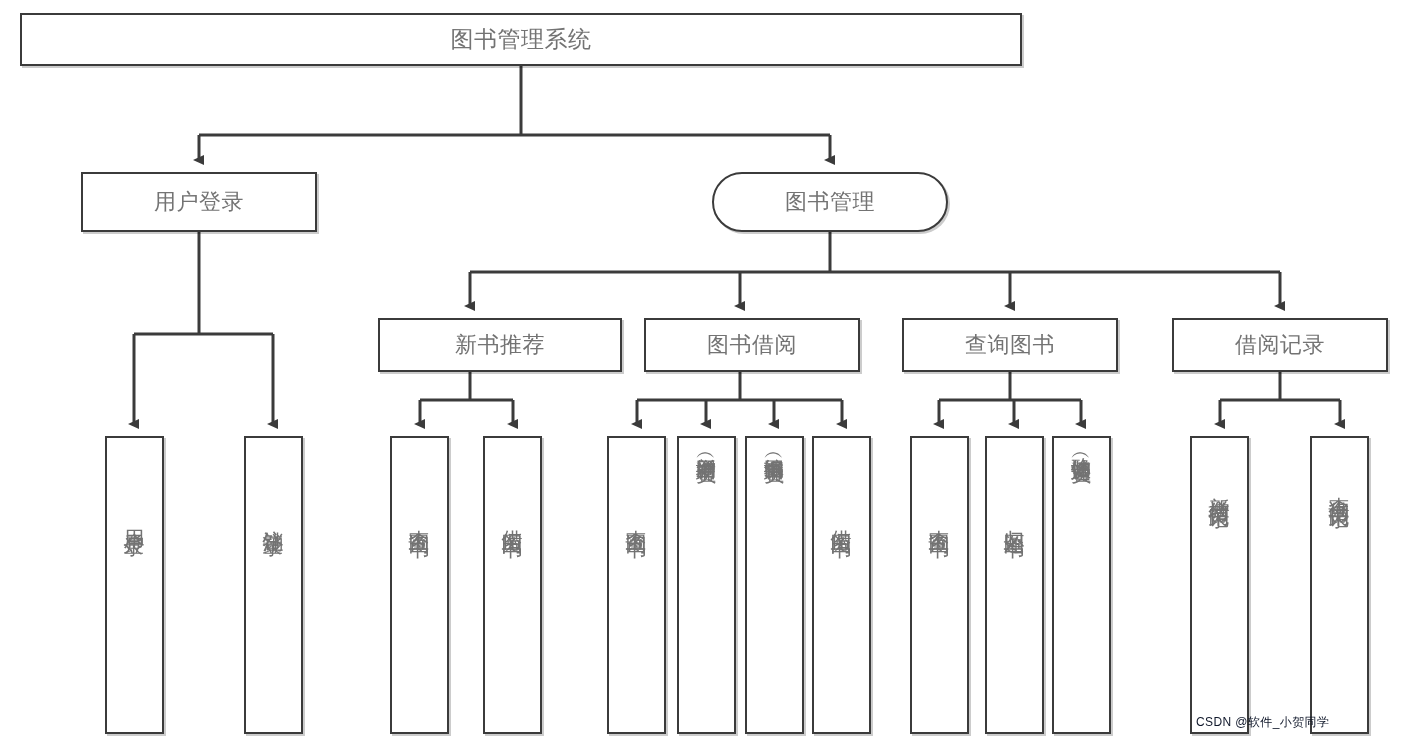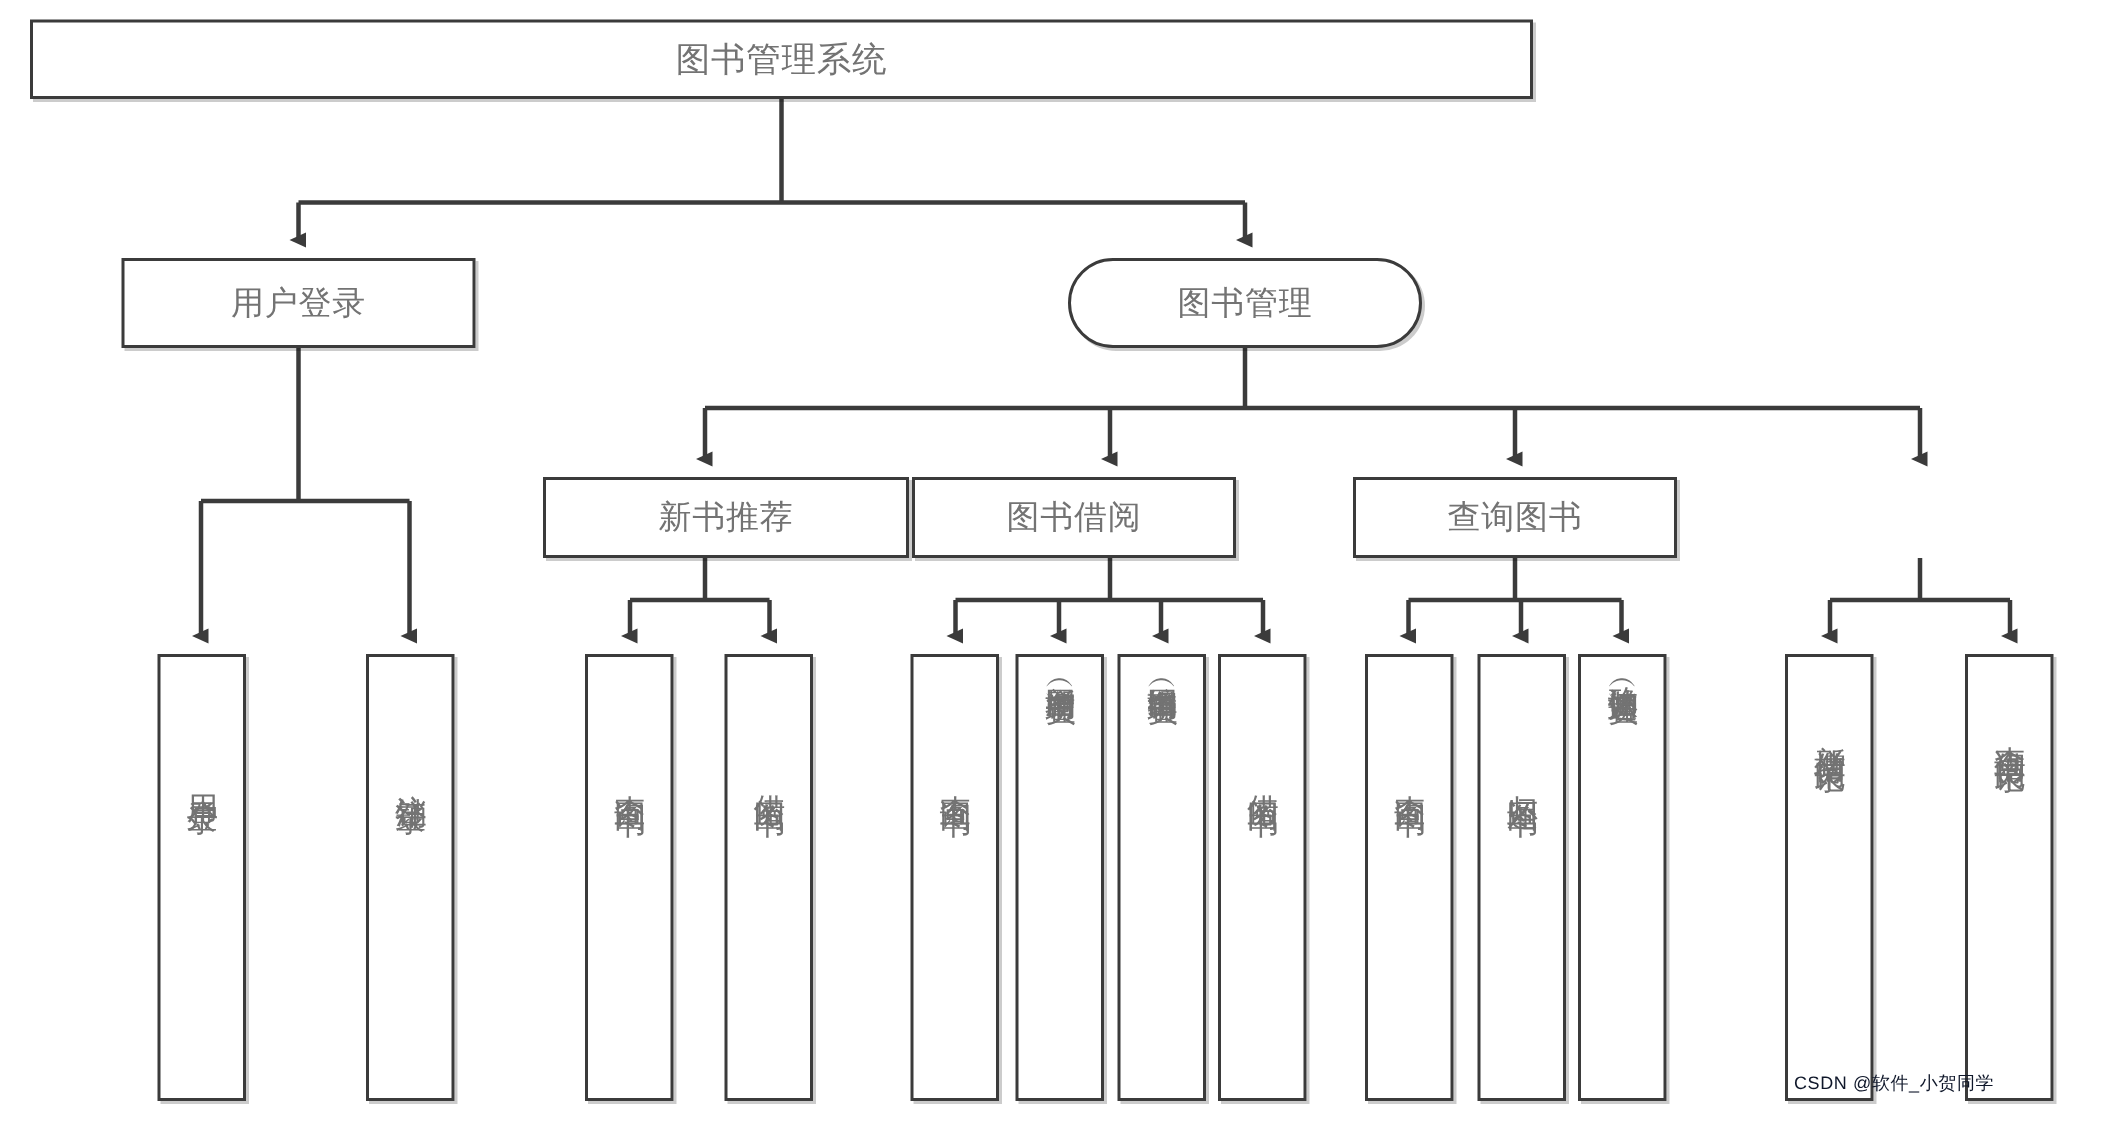--- a/index.html
+++ b/index.html
@@ -142,32 +142,35 @@
   </div>
 
   <div class="node horiz" style="left:81px; top:172px; width:236px; height:60px;">
     <span class="node-label">用户登录</span>
   </div>
 
   <div class="node horiz" style="left:712px; top:172px; width:236px; height:60px;border-radius:30px;">
     <span class="node-label">图书管理</span>
   </div>
 
-  <div class="node horiz" style="left:362px; top:318px; width:244px; height:54px;">
+  <div class="node horiz" style="left:378px; top:318px; width:244px; height:54px;">
     <span class="node-label">新书推荐</span>
   </div>
 
-  <div class="node horiz" style="left:608px; top:318px; width:216px; height:54px;align-items:center;">
+  <div class="node horiz" style="left:644px; top:318px; width:216px; height:54px;align-items:center;">
     <span class="node-label">图书借阅</span>
   </div>
 
   <div class="node horiz" style="left:902px; top:318px; width:216px; height:54px;">
     <span class="node-label">查询图书</span>
   </div>
 
+  <div class="node horiz" style="left:1172px; top:318px; width:216px; height:54px;">
+    <span class="node-label">借阅记录</span>
+  </div>
 
   <div class="node vert" style="left:105px; top:436px; width:59px; height:298px; padding-top:75px;">
     <span class="node-label">用户登录</span>
   </div>
 
   <div class="node vert" style="left:244px; top:436px; width:59px; height:298px; padding-top:75px;">
     <span class="node-label">注销登录</span>
   </div>
 
   <div class="node vert" style="left:390px; top:436px; width:59px; height:298px; padding-top:75px;">

